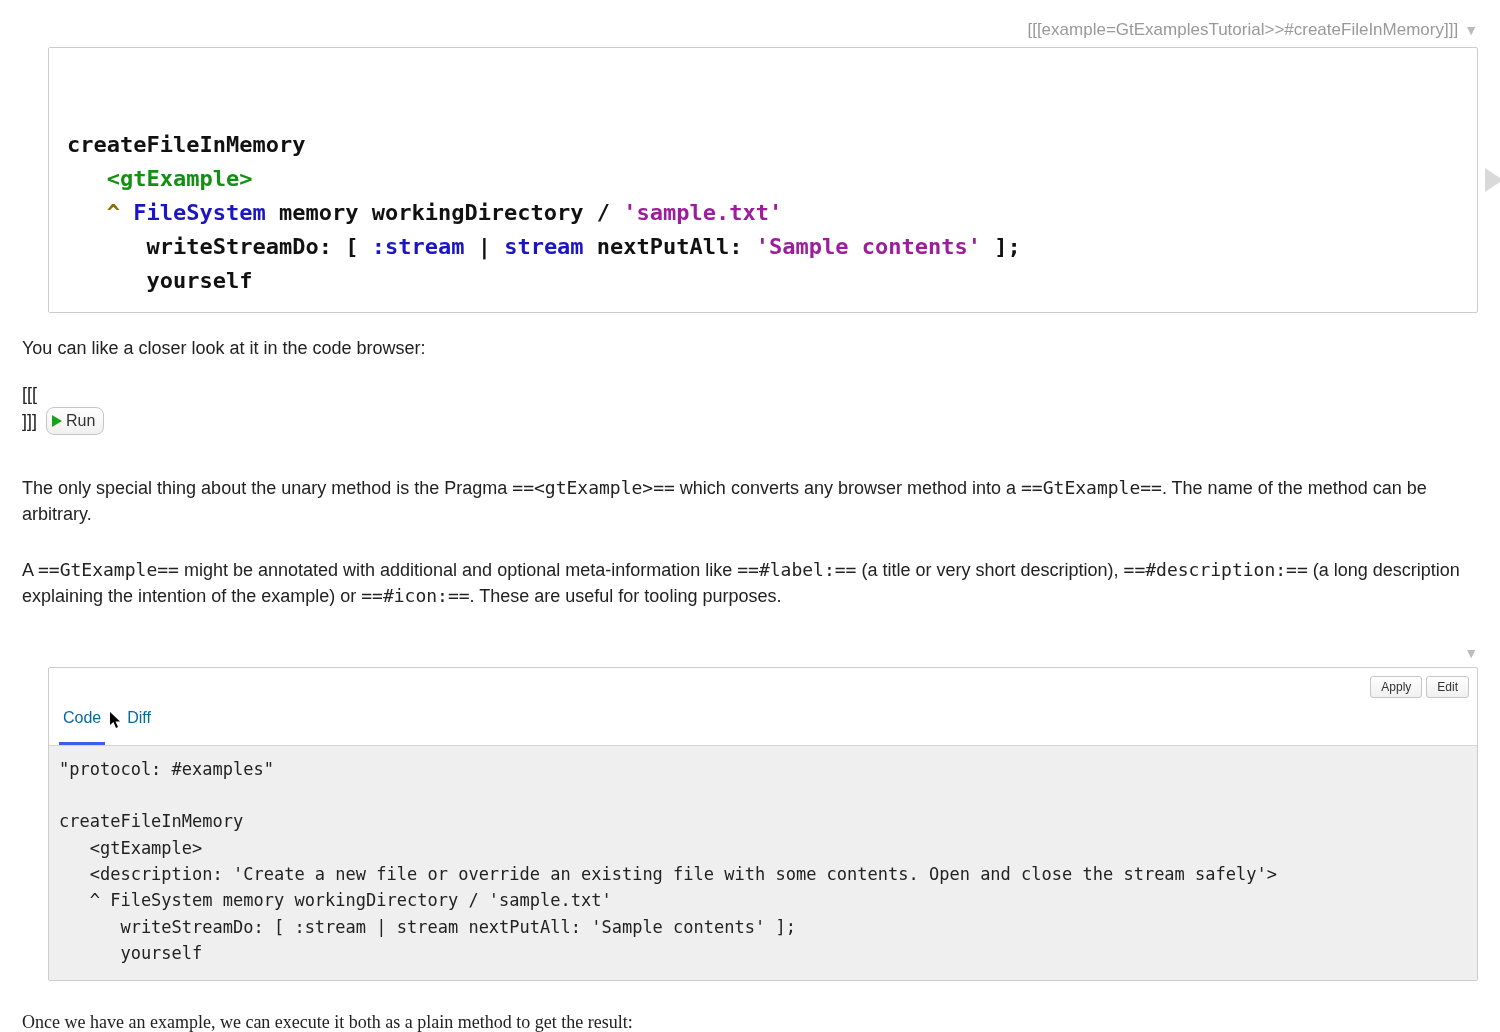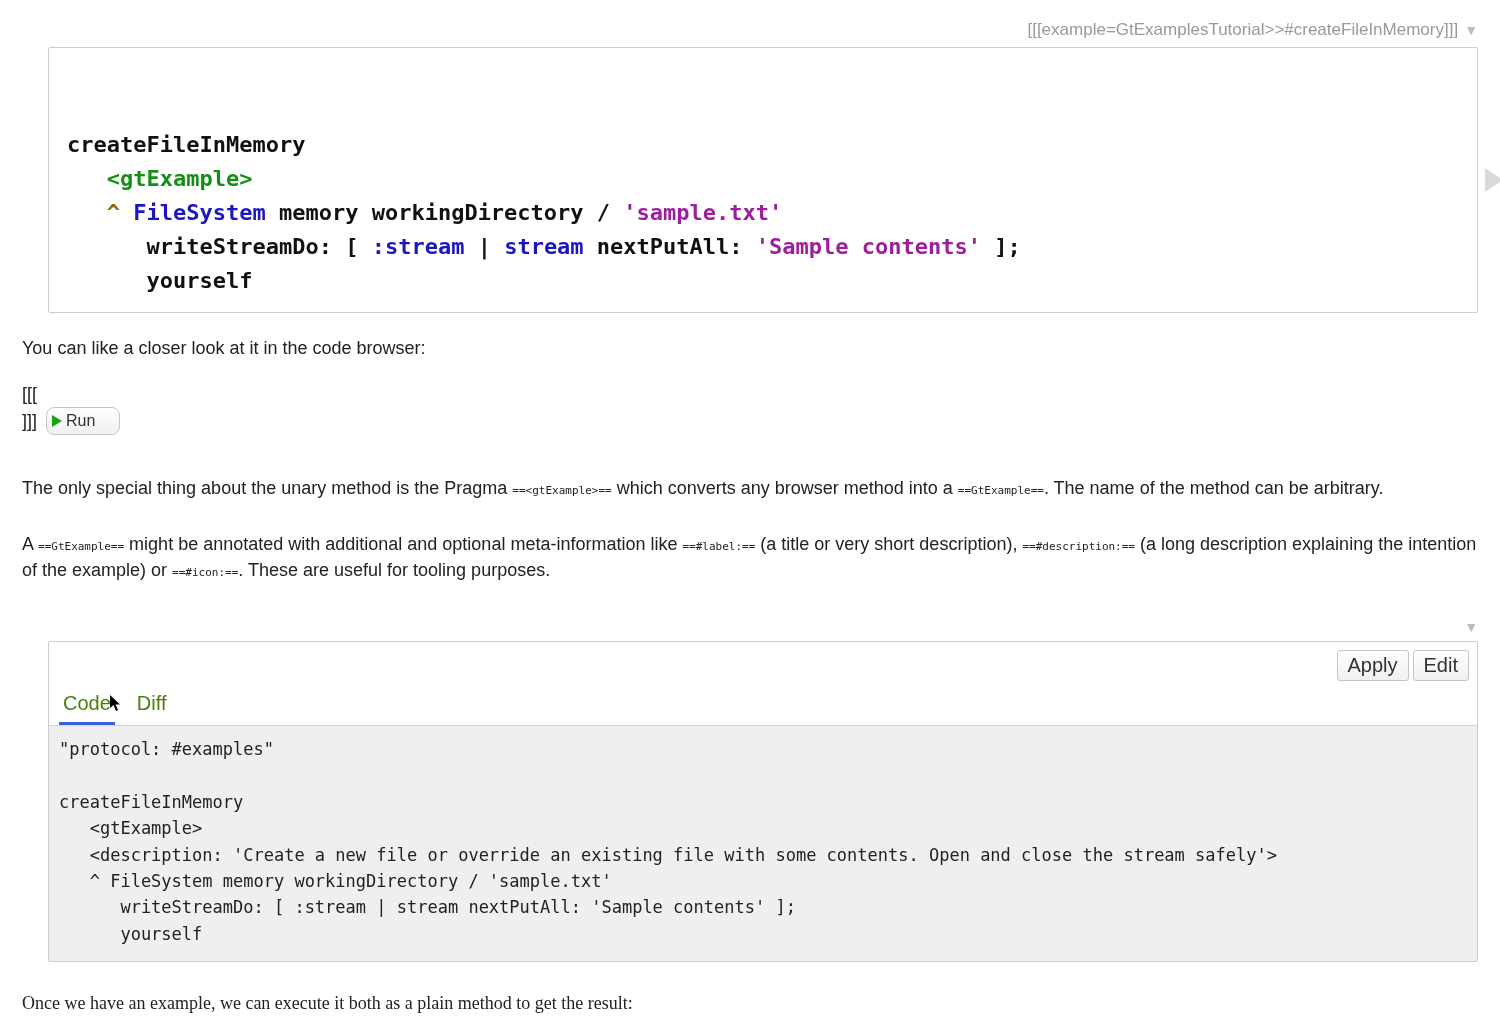--- a/index.html
+++ b/index.html
@@ -65,34 +65,34 @@
   }
   .blue-ident { color: #1b16c2; }
   .run-row { display: flex; align-items: center; gap: 2px; }
   .run-btn {
     display: inline-flex;
     align-items: center;
     gap: 4px;
     background: linear-gradient(#fefefe, #f0f0f0);
     border: 1px solid #c6c6c6;
     border-radius: 8px;
-    padding: 1px 24px 1px 5px;
+    padding: 1px 8px 1px 5px;
     font-size: 16px;
     color: #333;
   }
   .run-btn .tri {
     width: 0; height: 0;
     border-top: 6px solid transparent;
     border-bottom: 6px solid transparent;
     border-left: 10px solid #19a319;
   }
   .paragraph { margin: 40px 0 0 0; font-size: 18px; }
   .code-inline {
     font-family: ui-monospace, "Menlo", "Monaco", "Consolas", monospace;
-    font-size: 11px;
+    font-size: 18px;
     text-align: center;
   }
 
   
   .diff-frame {
     border: 1px solid #ccc;
     border-radius: 2px;
     margin-left: 26px;
     background: #fff;
     overflow: hidden;
@@ -101,33 +101,33 @@
     display: flex;
     justify-content: flex-end;
     padding: 8px 8px 2px 8px;
     gap: 4px;
   }
   .diff-toolbar button {
     background: linear-gradient(#fefefe, #f0f0f0);
     border: 1px solid #c6c6c6;
     border-radius: 3px;
     padding: 3px 10px;
-    font-size: 20px;
+    font-size: 12px;
     color: #333;
   }
   .diff-tabs {
     display: flex;
     gap: 18px;
     padding: 0 10px;
     position: relative;
   }
   .diff-tab {
-    padding: 6px 4px 4px 4px;
-    font-size: 20px;
-    color: #4d7c0f;
+    padding: 6px 4px 12px 4px;
+    font-size: 16px;
+    color: #0369a1;
     cursor: default;
   }
   .diff-tab.active {
     border-bottom: 3px solid #3a5fe6;
   }
   .cursor-overlay {
     position: absolute;
     left: 60px;
     top: 10px;
     font-size: 18px;

